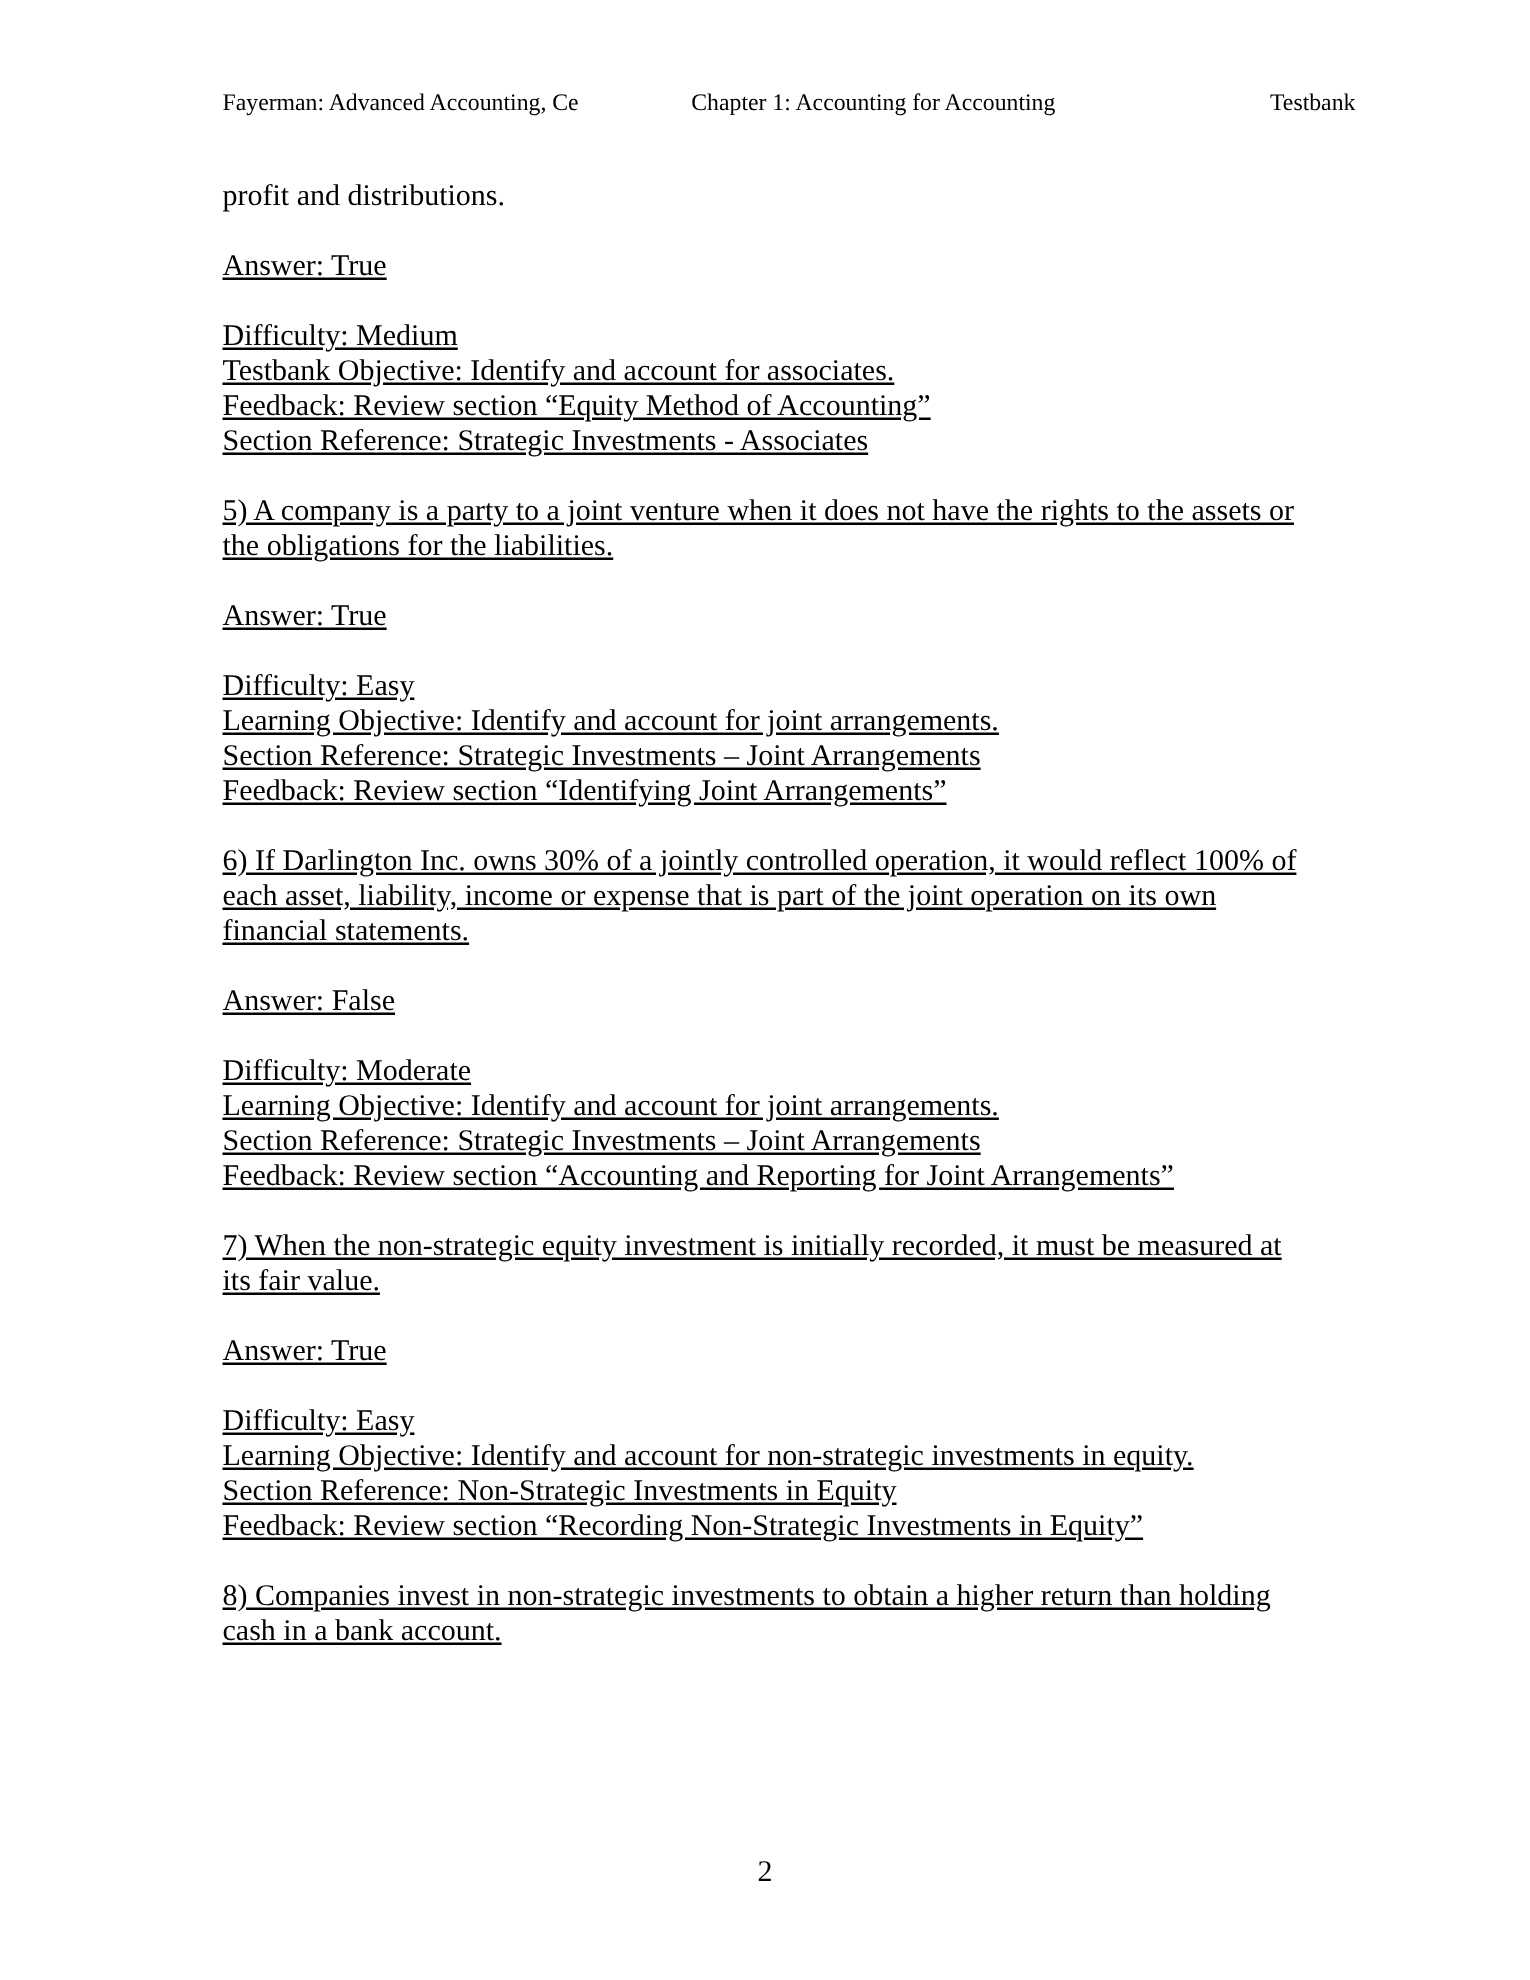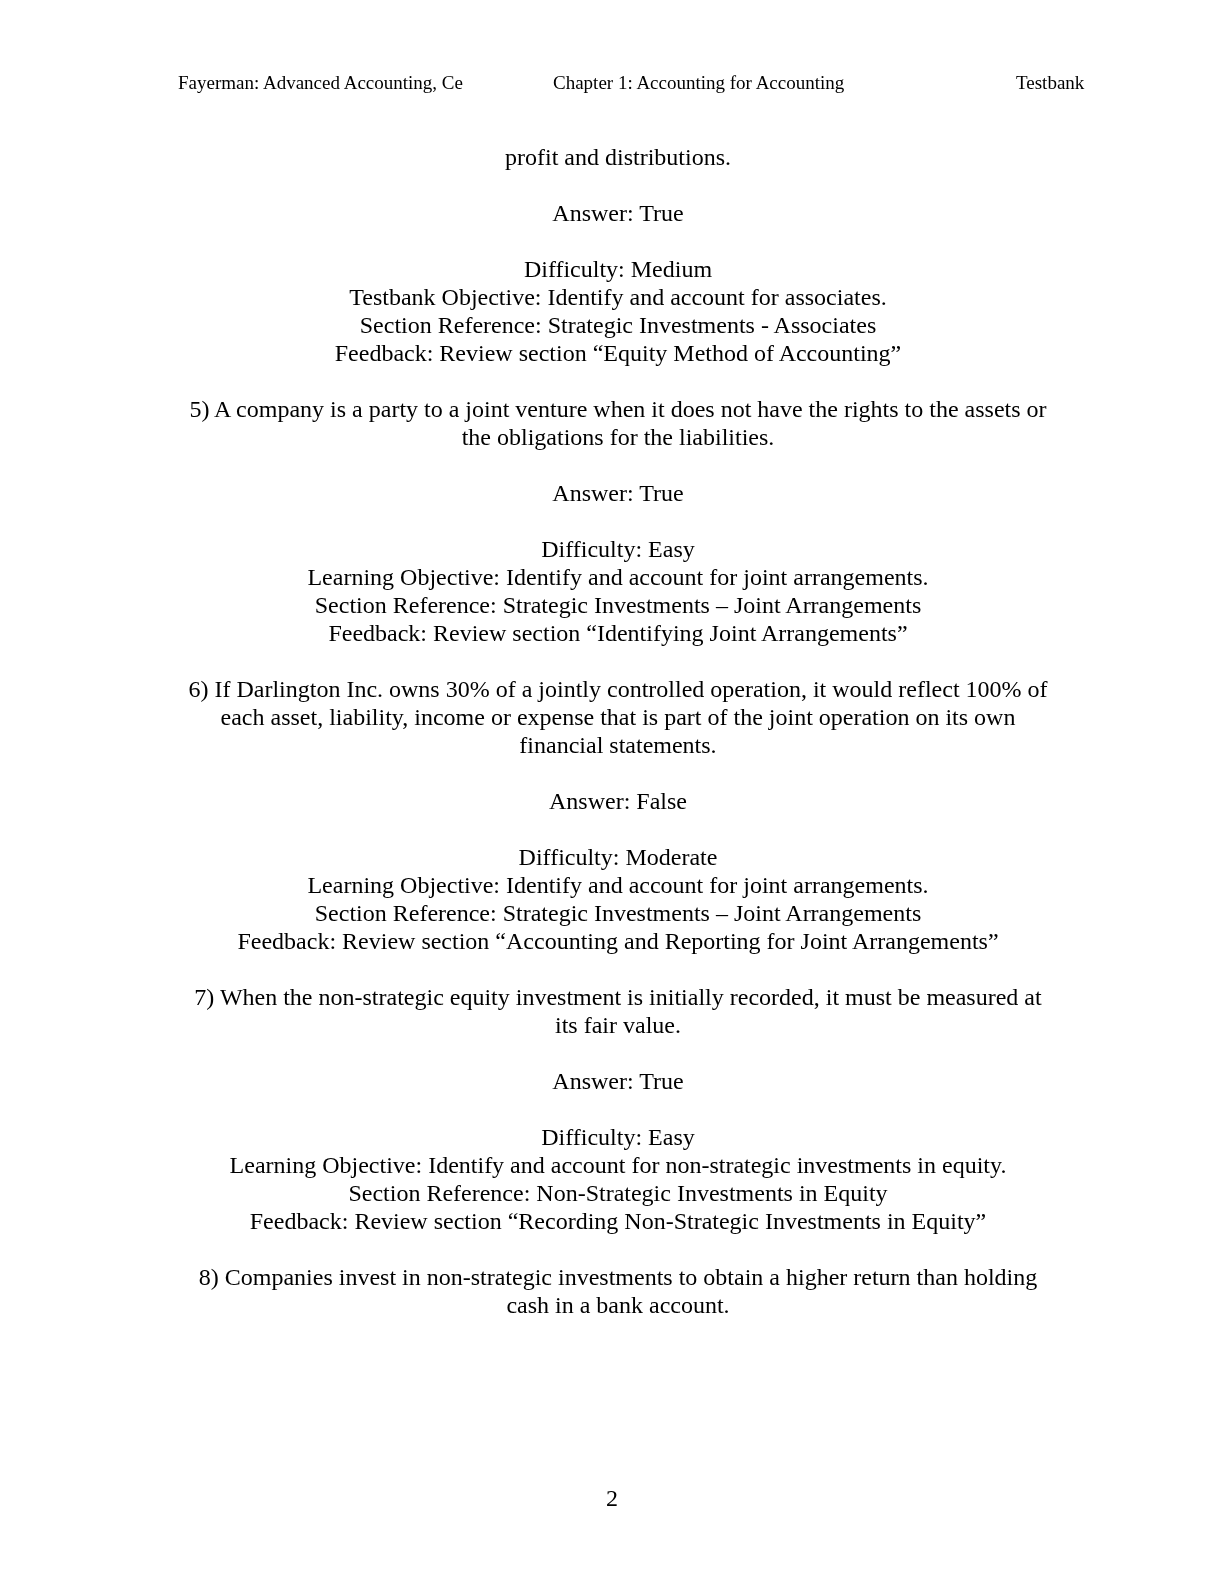--- a/index.html
+++ b/index.html
@@ -31,22 +31,22 @@
   .header-right  { position: absolute; left: 1016px; white-space: nowrap; }
 
   
   .content {
     position: absolute;
     top: 143px;
     left: 178px;
     width: 880px;
     font-size: 24px;
   }
-  .para { margin: 0; padding: 0; text-align: center; }
-  .para + .para { margin-top: 28px; }   
+  .para { margin: 0; padding: 0; }
+  .para + .para { margin-top: 28px; text-decoration: underline; }   
   .para.q { margin-top: 28px; }         
   .line {
     line-height: 28px;
     white-space: nowrap;
   }
 
   
   .footer {
     position: absolute;
     top: 1484px;
@@ -74,22 +74,22 @@
       <div class="line">profit and distributions.</div>
     </div>
 
     <div class="para">
       <div class="line">Answer: True</div>
     </div>
 
     <div class="para">
       <div class="line">Difficulty: Medium</div>
       <div class="line">Testbank Objective: Identify and account for associates.</div>
+      <div class="line">Feedback: Review section “Equity Method of Accounting”</div>
       <div class="line">Section Reference: Strategic Investments - Associates</div>
-      <div class="line">Feedback: Review section “Equity Method of Accounting”</div>
     </div>
 
     <div class="para q">
       <div class="line">5) A company is a party to a joint venture when it does not have the rights to the assets or</div>
       <div class="line">the obligations for the liabilities.</div>
     </div>
 
     <div class="para">
       <div class="line">Answer: True</div>
     </div>

